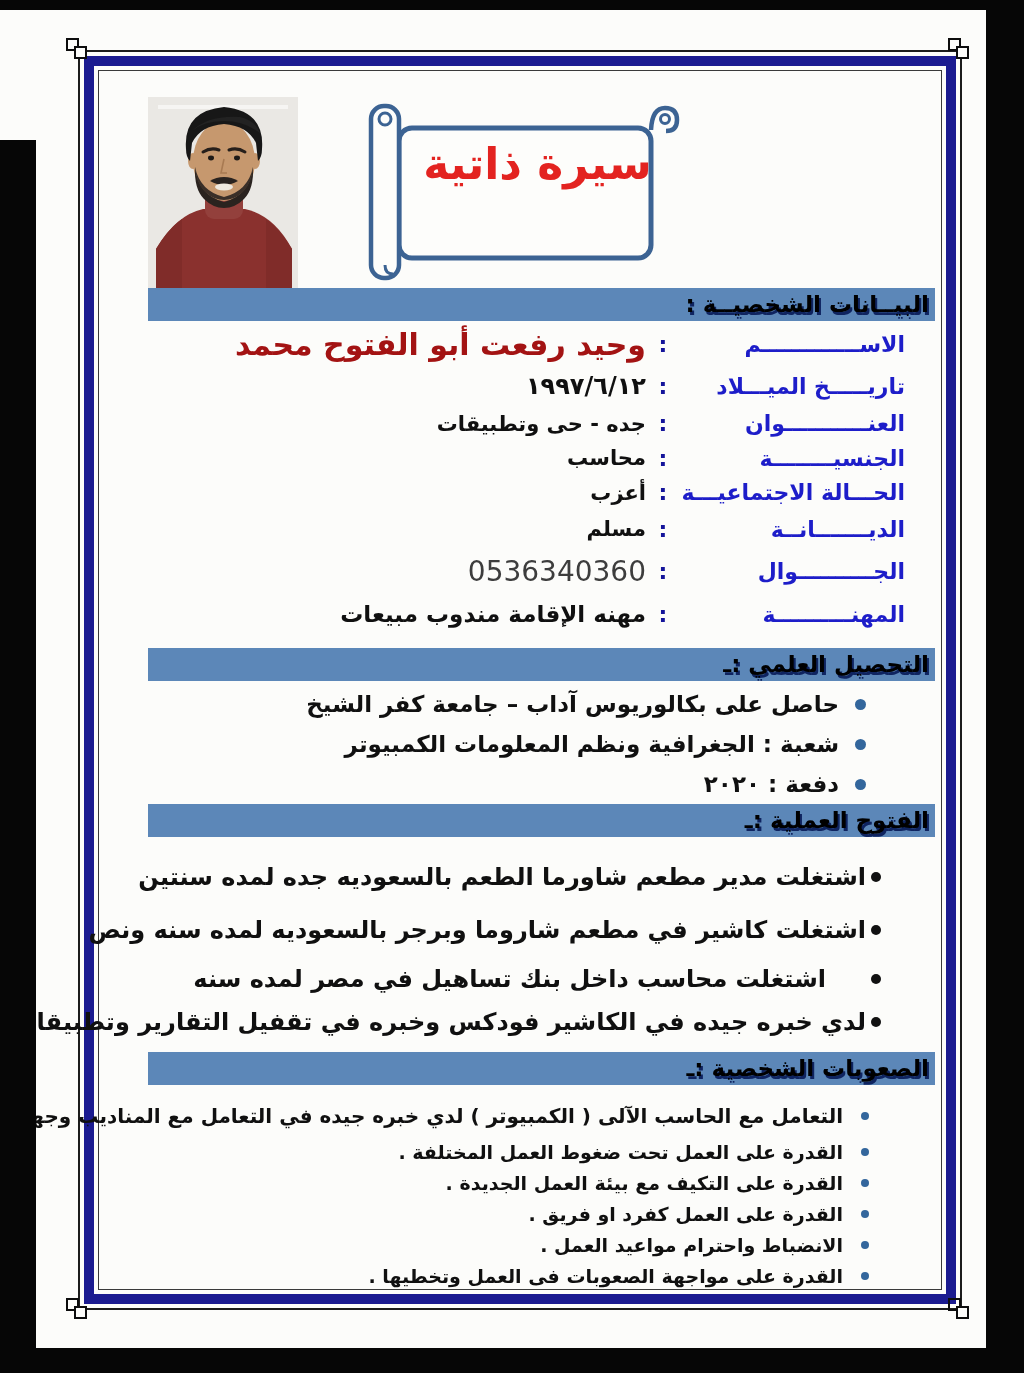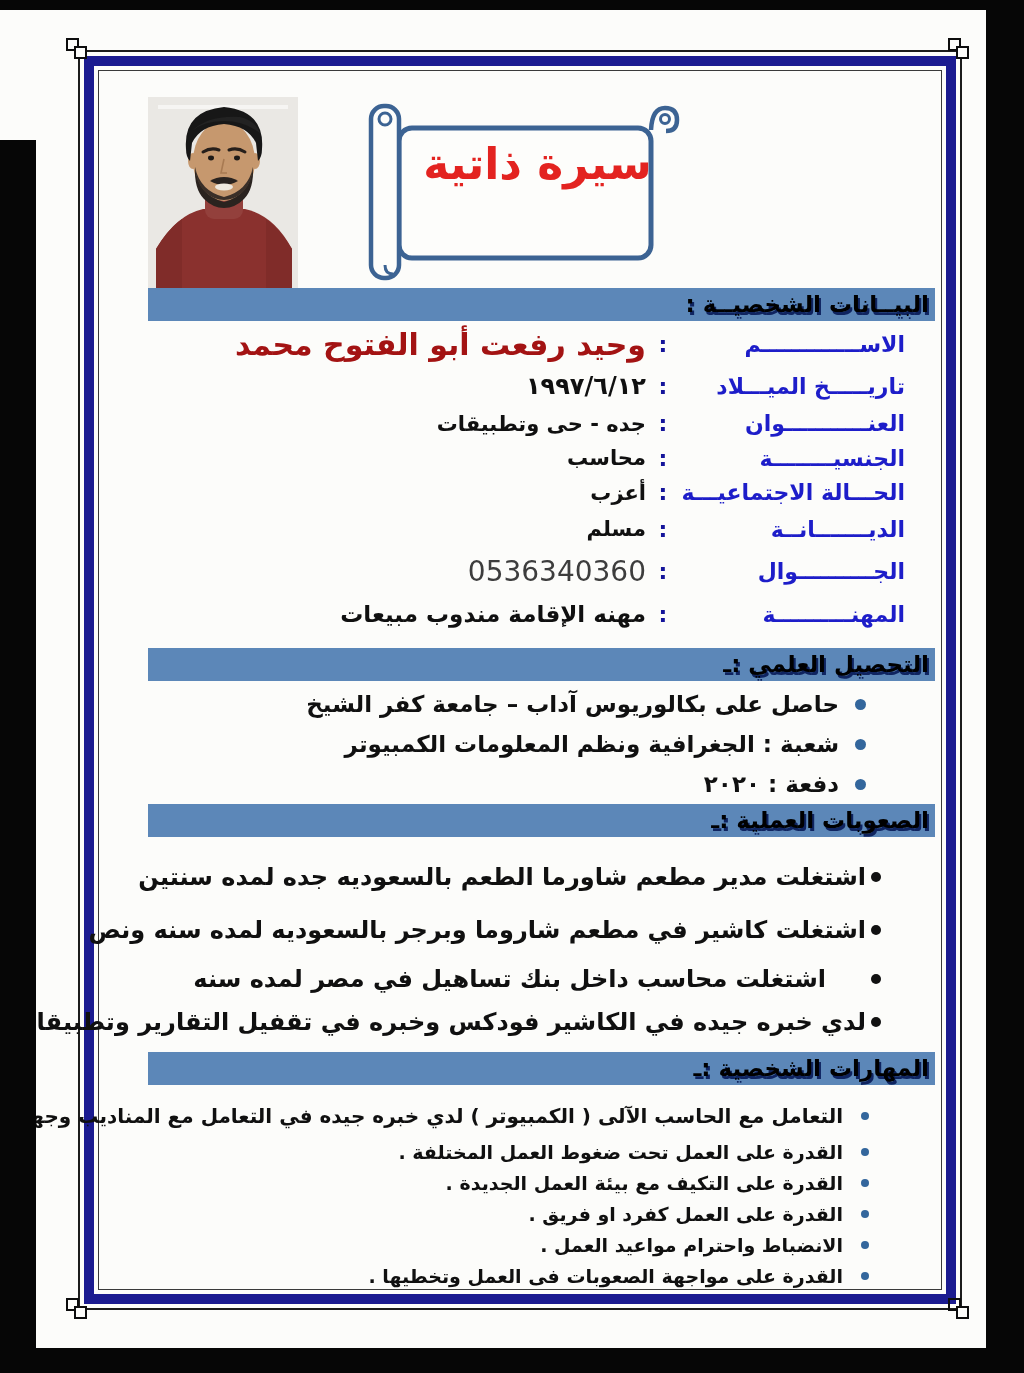--- a/index.html
+++ b/index.html
@@ -198,21 +198,21 @@
           <span class="dot"></span>
           <span class="itext">شعبة : الجغرافية ونظم المعلومات الكمبيوتر</span>
         </div>
         <div class="item">
           <span class="dot"></span>
           <span class="itext">دفعة : ٢٠٢٠</span>
         </div>
       </div>
 
       <div class="secbar bar-experience">
-        <span class="sectitle">الصعوبات العملية :ـ</span>
+        <span class="sectitle">الفتوح العملية :ـ</span>
       </div>
 
       <div class="list exp-list">
         <div class="item e1">
           <span class="dot"></span>
           <span class="itext">اشتغلت مدير مطعم شاورما الطعم بالسعوديه جده لمده سنتين</span>
         </div>
         <div class="item e2">
           <span class="dot"></span>
           <span class="itext">اشتغلت كاشير في مطعم شاروما وبرجر بالسعوديه لمده سنه ونص</span>
@@ -221,21 +221,21 @@
           <span class="dot"></span>
           <span class="itext">اشتغلت محاسب داخل بنك تساهيل في مصر لمده سنه</span>
         </div>
         <div class="item e4">
           <span class="dot"></span>
           <span class="itext">لدي خبره جيده في الكاشير فودكس وخبره في تقفيل التقارير وتطبيقات التوصيل</span>
         </div>
       </div>
 
       <div class="secbar bar-skills">
-        <span class="sectitle">المهارات الشخصية :ـ</span>
+        <span class="sectitle">الصعوبات الشخصية :ـ</span>
       </div>
 
       <div class="list skill-list">
         <div class="item s1">
           <span class="dot"></span>
           <span class="itext">التعامل مع الحاسب الآلى ( الكمبيوتر ) لدي خبره جيده في التعامل مع المناديب وجهاز مدي</span>
         </div>
         <div class="item">
           <span class="dot"></span>
           <span class="itext">القدرة على العمل تحت ضغوط العمل المختلفة .</span>

